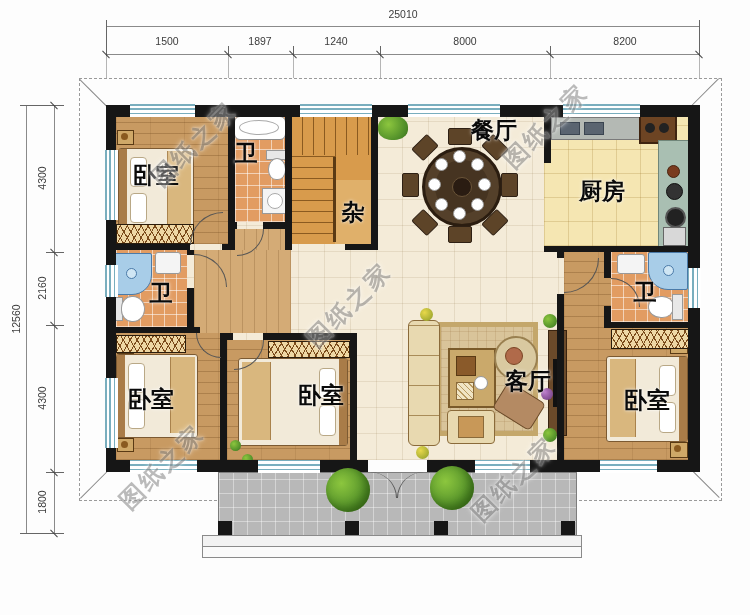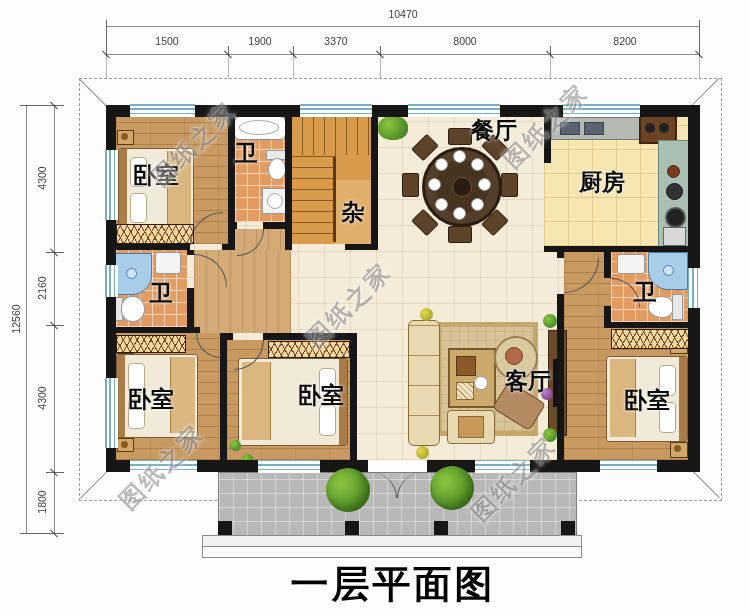--- a/index.html
+++ b/index.html
@@ -37,37 +37,37 @@
   .plant{position:absolute;z-index:4;border-radius:50%;background:radial-gradient(circle at 35% 35%,#8cc63e,#4e8c28 70%,#39691c);}
   .chair{position:absolute;z-index:3;background:#5d4428;border:1px solid #2e2014;border-radius:2px;}
   .plate{position:absolute;z-index:4;width:11px;height:11px;border-radius:50%;background:#fff;border:1px solid #999;}
 </style>
 </head>
 <body>
 
 <div id="canvas">
 
   <div class="dline" style="left:106px;top:26px;width:594px;height:1px;"></div>
-  <div class="dimt" style="left:403px;top:14px;">10470</div>
+  <div class="dimt" style="left:403px;top:14px;">25010</div>
   <div class="dline" style="left:106px;top:54px;width:594px;height:1px;"></div>
   <div class="tick" style="left:106px;top:20px;width:1px;height:44px;"></div>
   <div class="tick" style="left:228px;top:46px;width:1px;height:18px;"></div>
   <div class="tick" style="left:293px;top:46px;width:1px;height:18px;"></div>
   <div class="tick" style="left:380px;top:46px;width:1px;height:18px;"></div>
   <div class="tick" style="left:550px;top:46px;width:1px;height:18px;"></div>
   <div class="tick" style="left:699px;top:20px;width:1px;height:44px;"></div>
   <div class="slash" style="left:101px;top:54px;"></div>
   <div class="slash" style="left:223px;top:54px;"></div>
   <div class="slash" style="left:288px;top:54px;"></div>
   <div class="slash" style="left:375px;top:54px;"></div>
   <div class="slash" style="left:545px;top:54px;"></div>
   <div class="slash" style="left:694px;top:54px;"></div>
   <div class="dimt" style="left:167px;top:41px;">1500</div>
-  <div class="dimt" style="left:260px;top:41px;">1900</div>
-  <div class="dimt" style="left:336px;top:41px;">3370</div>
+  <div class="dimt" style="left:260px;top:41px;">1897</div>
+  <div class="dimt" style="left:336px;top:41px;">1240</div>
   <div class="dimt" style="left:465px;top:41px;">8000</div>
   <div class="dimt" style="left:625px;top:41px;">8200</div>
   <div class="tick" style="left:106px;top:56px;width:1px;height:22px;background:#b5b5b5;"></div>
   <div class="tick" style="left:228px;top:56px;width:1px;height:22px;background:#b5b5b5;"></div>
   <div class="tick" style="left:293px;top:56px;width:1px;height:22px;background:#b5b5b5;"></div>
   <div class="tick" style="left:380px;top:56px;width:1px;height:22px;background:#b5b5b5;"></div>
   <div class="tick" style="left:550px;top:56px;width:1px;height:22px;background:#b5b5b5;"></div>
   <div class="tick" style="left:699px;top:56px;width:1px;height:22px;background:#b5b5b5;"></div>
 
   <div class="dline" style="left:26px;top:105px;width:1px;height:428px;"></div>
@@ -308,29 +308,28 @@
   <div class="wall" style="left:561px;top:521px;width:14px;height:14px;"></div>
   <div class="abs" style="left:202px;top:535px;width:378px;height:11px;background:#f2f2f2;border:1px solid #8a8a8a;z-index:2;"></div>
   <div class="abs" style="left:202px;top:546px;width:378px;height:10px;background:#fafafa;border:1px solid #8a8a8a;z-index:2;"></div>
   <div class="plant" style="left:326px;top:468px;width:44px;height:44px;z-index:7;box-shadow:inset -4px -4px 8px rgba(40,80,10,.6);"></div>
   <div class="plant" style="left:430px;top:466px;width:44px;height:44px;z-index:7;box-shadow:inset -4px -4px 8px rgba(40,80,10,.6);"></div>
 
   <div class="lbl" style="left:156px;top:175px;">卧室</div>
   <div class="lbl" style="left:246px;top:153px;">卫</div>
   <div class="lbl" style="left:353px;top:212px;">杂</div>
   <div class="lbl" style="left:494px;top:130px;">餐厅</div>
-  <div class="lbl" style="left:602px;top:182px;">厨房</div>
+  <div class="lbl" style="left:602px;top:191px;">厨房</div>
   <div class="lbl" style="left:161px;top:293px;">卫</div>
   <div class="lbl" style="left:528px;top:381px;">客厅</div>
   <div class="lbl" style="left:645px;top:292px;">卫</div>
   <div class="lbl" style="left:151px;top:399px;">卧室</div>
   <div class="lbl" style="left:321px;top:395px;">卧室</div>
   <div class="lbl" style="left:647px;top:400px;">卧室</div>
 
   <div class="wm" style="left:140px;top:128px;">图纸之家</div>
   <div class="wm" style="left:492px;top:110px;">图纸之家</div>
   <div class="wm" style="left:295px;top:289px;">图纸之家</div>
   <div class="wm" style="left:108px;top:451px;">图纸之家</div>
   <div class="wm" style="left:460px;top:463px;">图纸之家</div>
 
-  <div class="abs" style="left:393px;top:584px;transform:translate(-50%,-50%);font-size:38px;font-weight:900;color:#000;letter-spacing:3px;white-space:nowrap;z-index:10;">一层平面图</div>
 
 </div>
 
 </body></html>

